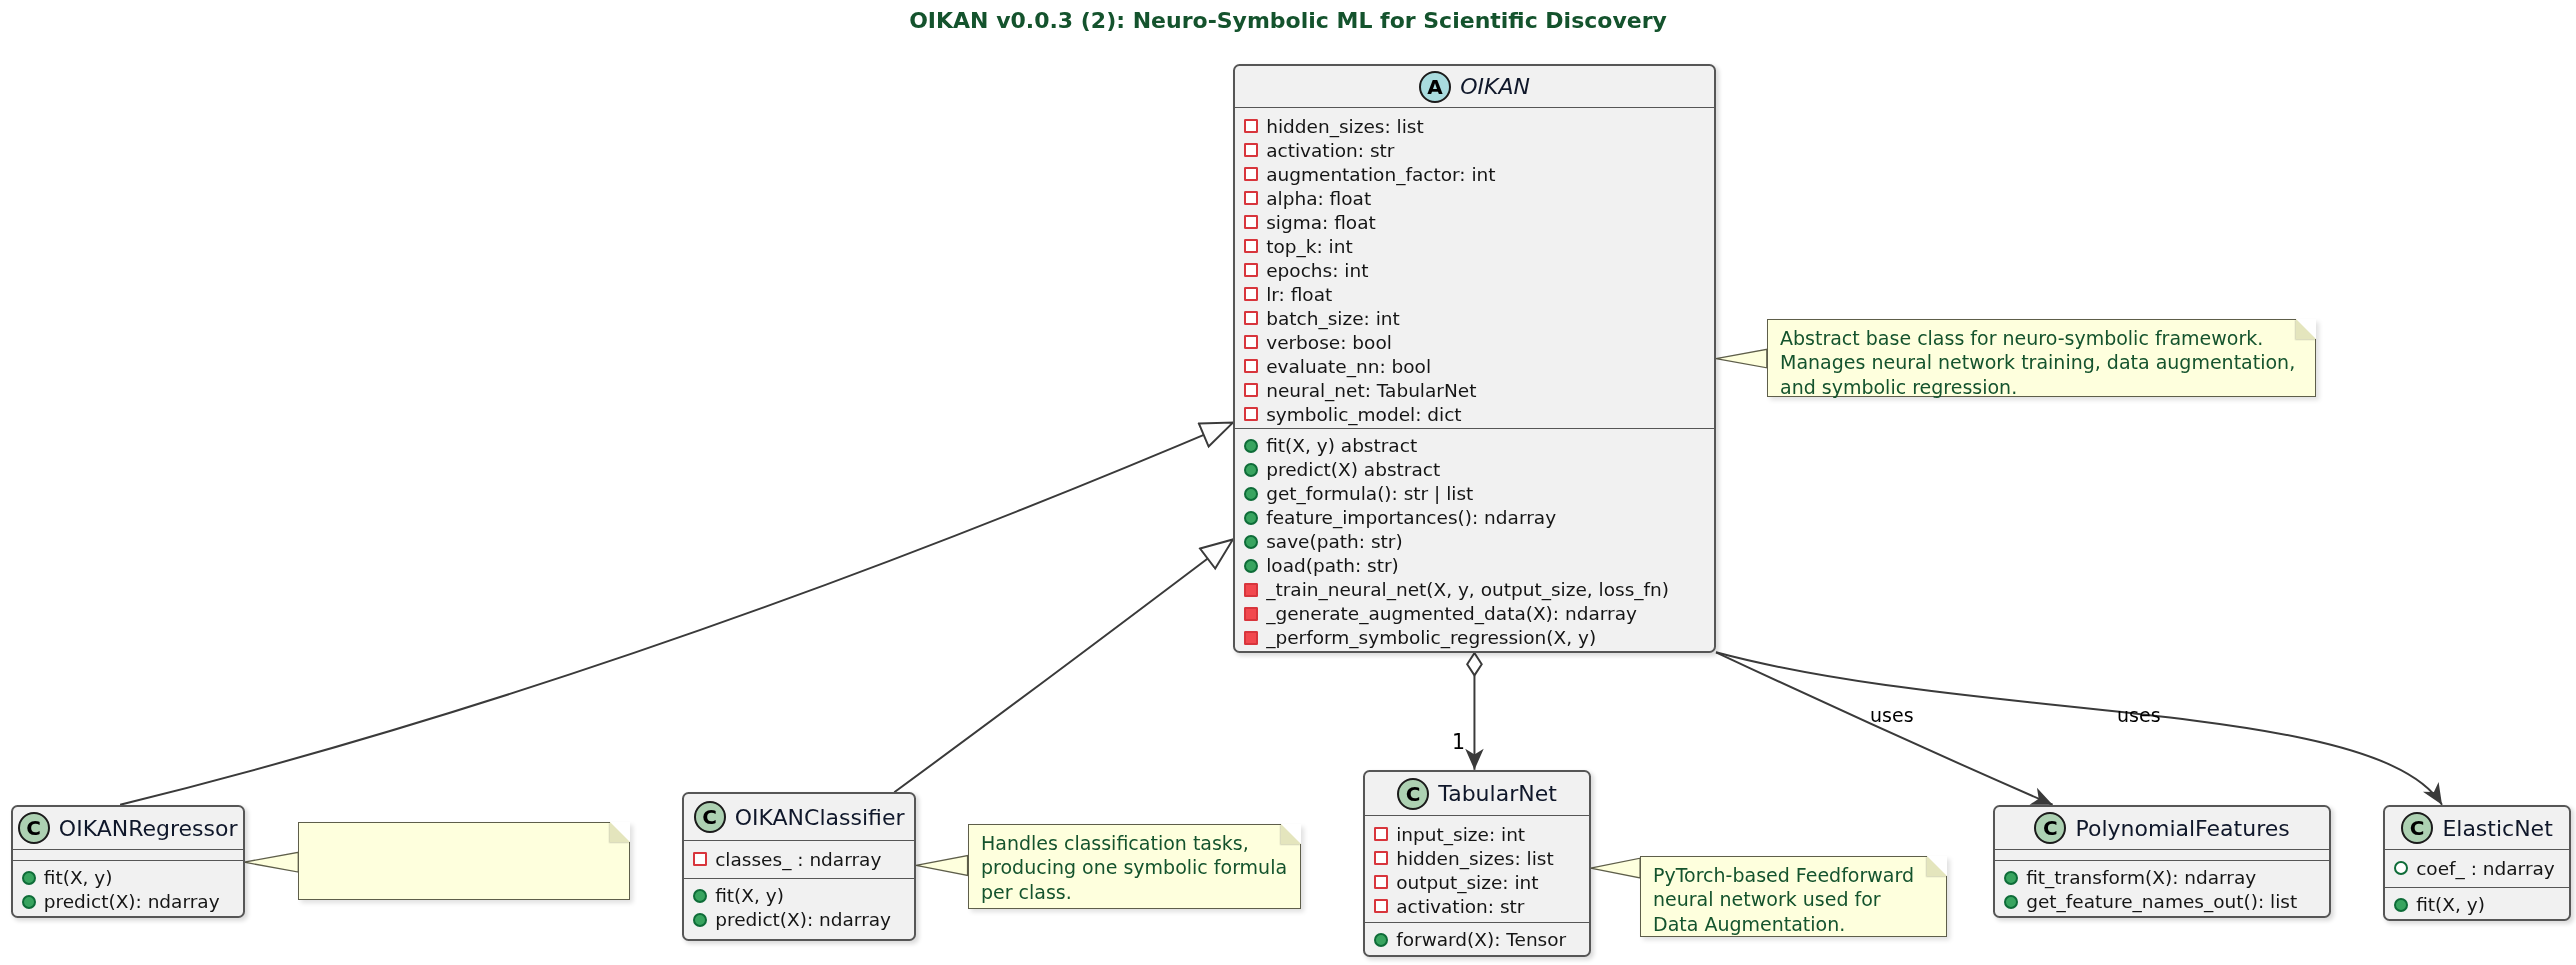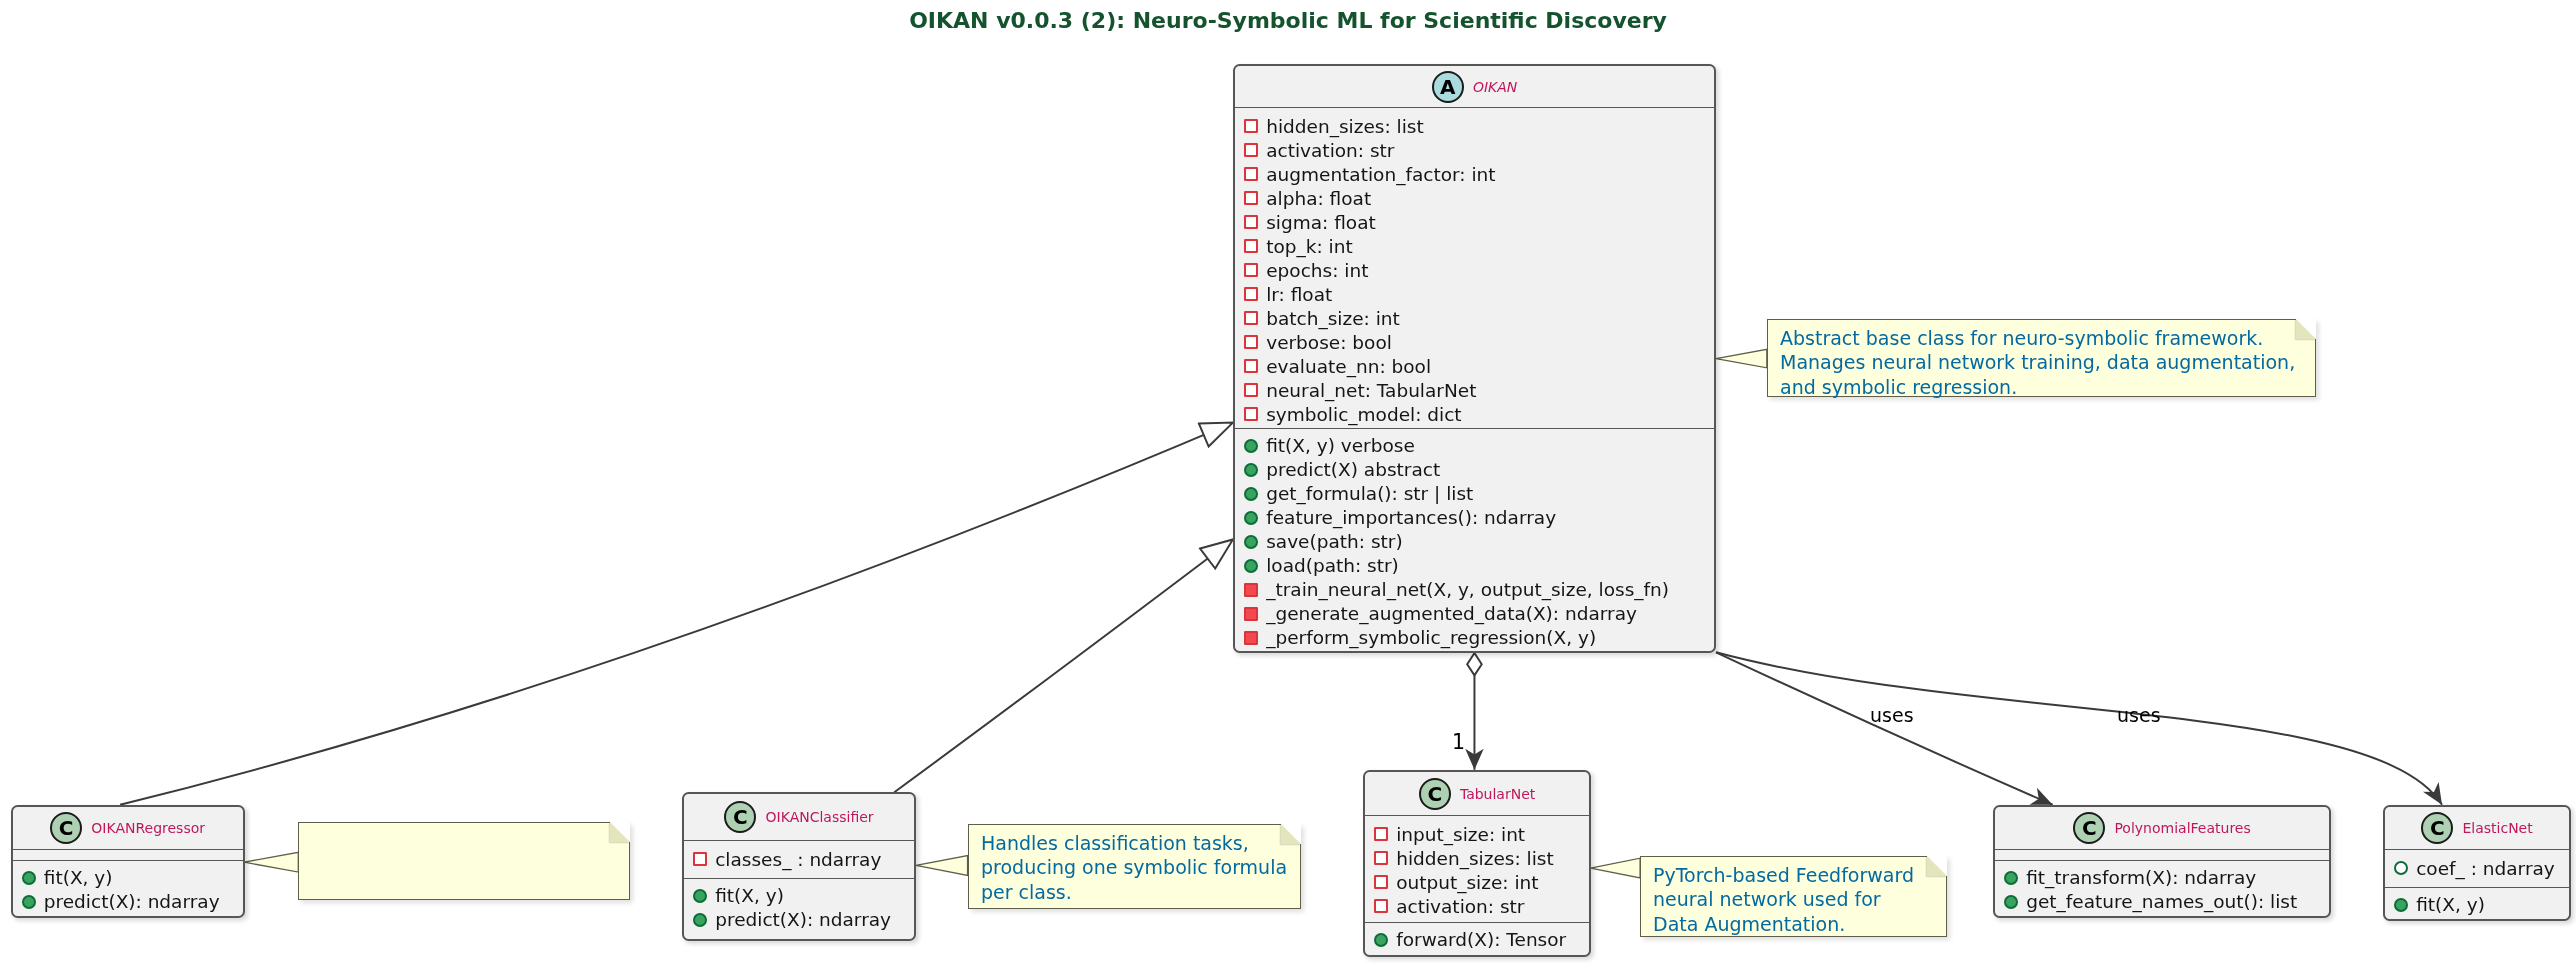--- a/index.html
+++ b/index.html
@@ -22,21 +22,21 @@
   .class-box{position:absolute;background:var(--class-fill);
     border:2px solid var(--class-border);border-radius:6.6px;
     box-shadow:2.6px 2.6px 4.6px rgba(0,0,0,.14);display:flex;flex-direction:column}
   .class-header{display:flex;align-items:center;justify-content:center;gap:9.2px;
     border-bottom:1.3px solid var(--class-border);flex:none}
   .badge{width:32px;height:32px;border-radius:50%;border:2px solid var(--badge-border);
     display:flex;align-items:center;justify-content:center;
     font-size:20px;font-weight:bold;color:#000;flex:none}
   .badge-abstract{background:var(--abstract-badge-fill)}
   .badge-class{background:var(--class-badge-fill)}
-  .class-name{font-size:14px;color:#be185d;white-space:nowrap}
+  .class-name{font-size:22px;color:#0f172a;white-space:nowrap}
   #cls-oikan .class-name{font-style:italic}
   .attrs{border-bottom:1.3px solid var(--class-border);flex:none;padding-top:6px;overflow:hidden}
   .methods{flex:auto;padding-top:4.6px;overflow:hidden}
   .member{display:flex;align-items:center;height:24px;padding-left:9.2px;gap:8px;
     font-size:18.5px;white-space:nowrap;color:#151515}
   .micon{width:14px;height:14px;flex:none}
   .micon.private-field{border:2px solid var(--private-red);background:#fff;border-radius:1.3px}
   .micon.public-field{border:2px solid var(--public-green-border);background:#fff;border-radius:50%}
   .micon.public-method{border:2px solid var(--public-green-border);background:var(--public-green);border-radius:50%}
   .micon.private-method{border:2px solid var(--private-red);background:var(--private-red-fill);border-radius:1.3px}
@@ -56,21 +56,21 @@
   #cls-tabularnet .attrs{height:107px}
   #cls-poly{left:1993px;top:805px;width:338px;height:113px}
   #cls-poly .class-header{height:43px}
   #cls-poly .attrs{height:11.2px;padding-top:0}
   #cls-elastic{left:2383px;top:805px;width:188px;height:116px}
   #cls-elastic .class-header{height:43px}
   #cls-elastic .attrs{height:38px}
 
   .note{position:absolute;background:var(--note-fill);border:1.3px solid var(--note-border);
     box-shadow:2.6px 2.6px 4.6px rgba(0,0,0,.12);padding:6px 13.2px 0 12px}
-  .note-line{font-size:19px;line-height:24.4px;white-space:nowrap;color:#0369a1}
+  .note-line{font-size:19px;line-height:24.4px;white-space:nowrap;color:#14532d}
   .fold{position:absolute;top:-1.3px;right:-1.3px;width:0;height:0;border-style:solid;
     border-width:0 20px 20px 0;border-color:#fff #fff #e4e5bd #e4e5bd;
     box-shadow:-0.7px 0.7px 1.3px rgba(0,0,0,.18)}
   #note-oikan{left:1767px;top:319px;width:549px;height:78px}
   #note-regressor{left:298px;top:822px;width:332px;height:78px}
   #note-classifier{left:968px;top:824px;width:333px;height:85px}
   #note-tabularnet{left:1640px;top:856px;width:307px;height:81px}
 
   .edge-label{position:absolute;font-size:19px;color:#000;white-space:nowrap}
   #lbl-uses-1{left:1870px;top:704px}
@@ -164,21 +164,21 @@
           <span>neural_net: TabularNet</span>
         </div>
         <div class="member">
           <span class="micon private-field"></span>
           <span>symbolic_model: dict</span>
         </div>
       </div>
     <div class="methods">
         <div class="member">
           <span class="micon public-method"></span>
-          <span>fit(X, y) verbose</span>
+          <span>fit(X, y) abstract</span>
         </div>
         <div class="member">
           <span class="micon public-method"></span>
           <span>predict(X) abstract</span>
         </div>
         <div class="member">
           <span class="micon public-method"></span>
           <span>get_formula(): str | list</span>
         </div>
         <div class="member">

